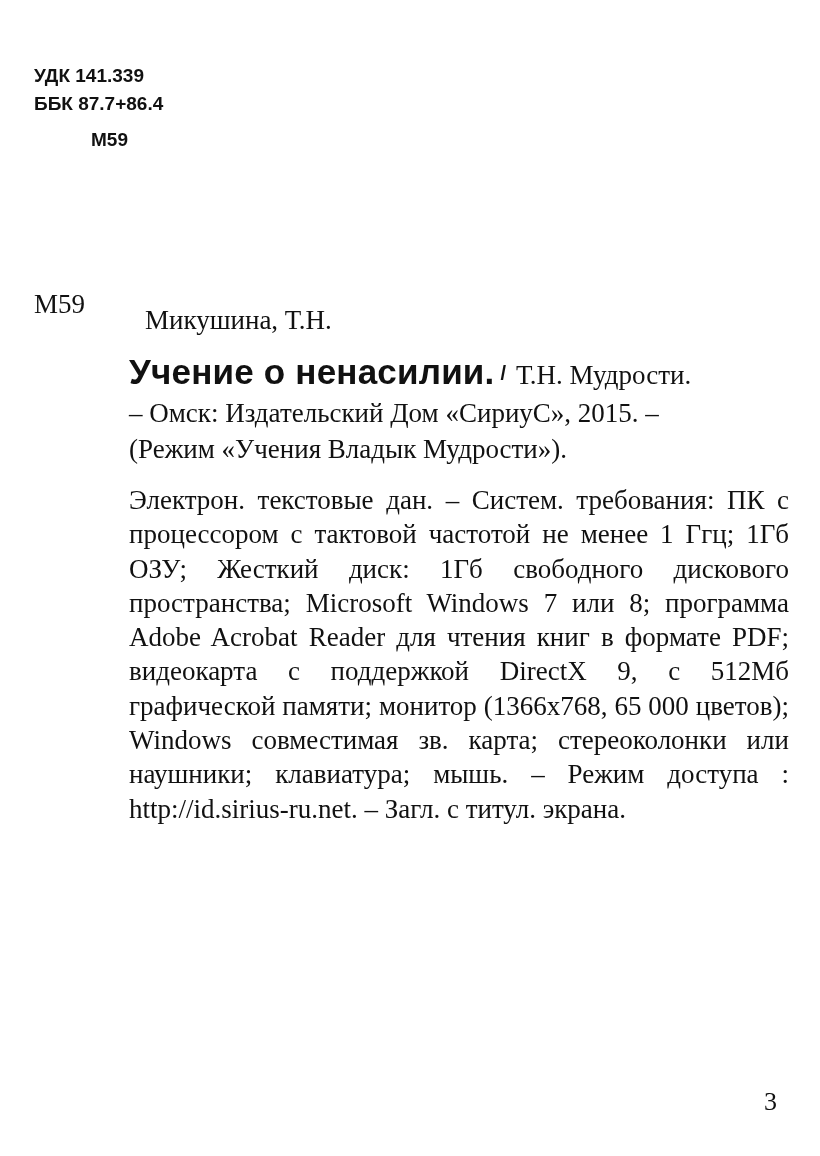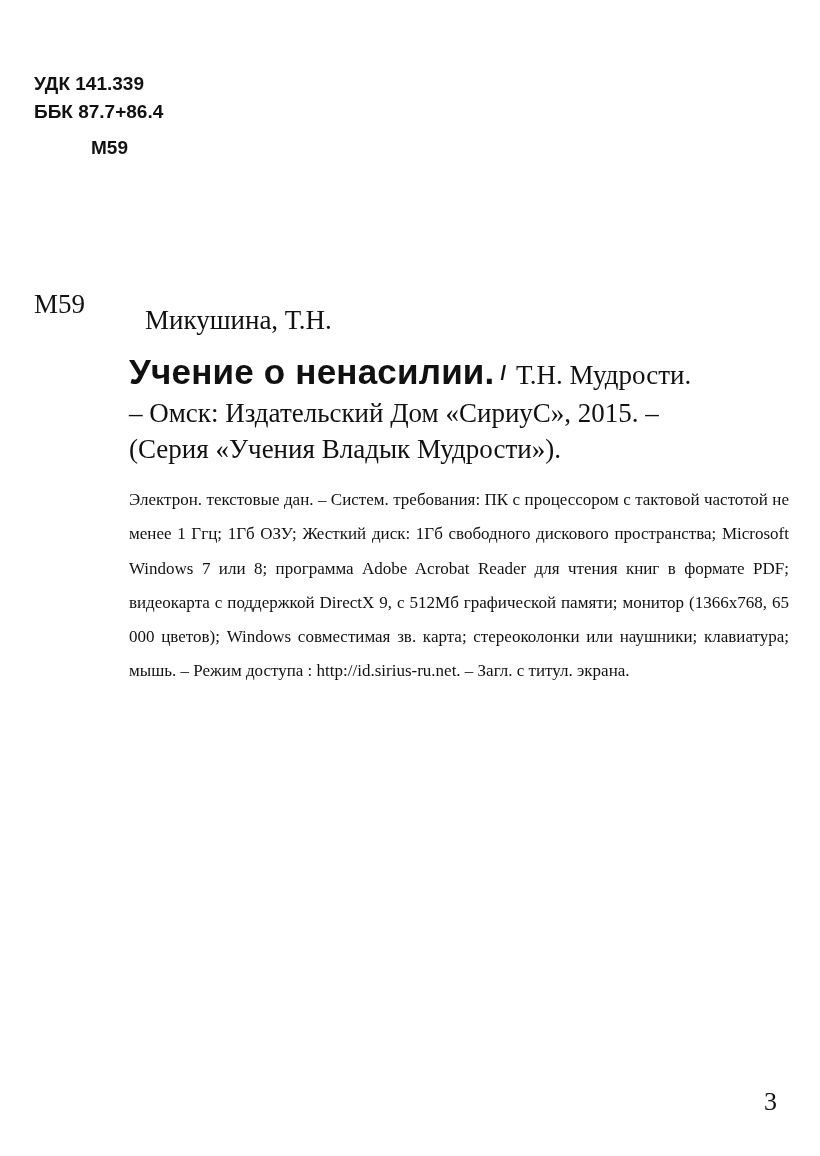--- a/index.html
+++ b/index.html
@@ -10,21 +10,21 @@
     body {
       width: 820px;
       height: 1156px;
       position: relative;
       overflow: hidden;
       color: #111111;
     }
     .classif {
       position: absolute;
       left: 34px;
-      top: 70px;
+      top: 62px;
       font-family: "Liberation Sans", sans-serif;
       font-weight: bold;
       font-size: 19px;
       line-height: 28px;
     }
     .classif .code-m {
       padding-left: 57px;
       margin-top: 8px;
     }
     .cat-mark {
@@ -66,21 +66,21 @@
       top: -4px;
     }
     .pub-line, .series-line {
       margin: 0;
       white-space: nowrap;
     }
     .notes {
       margin: 16px 0 0 0;
       text-align: justify;
       text-align-last: left;
-      font-size: 17px;
+      font-size: 27px;
       line-height: 34.3px;
       font-family: Liberation Serif, serif;
     }
     .page-num {
       position: absolute;
       left: 764px;
       top: 1087px;
       font-family: "Liberation Serif", serif;
       font-size: 26px;
     }
@@ -95,17 +95,17 @@
 </div>
 
 <div class="cat-mark">М59</div>
 
 <div class="record">
   <p class="author">Микушина, Т.Н.</p>
   <p class="title-line">
     <span class="title">Учение о ненасилии.</span><span class="slash">/</span><span>Т.Н. Мудрости.</span>
   </p>
   <p class="pub-line">– Омск: Издательский Дом «СириуС», 2015. –</p>
-  <p class="series-line">(Серия «Учения Владык Мудрости»).</p>
+  <p class="series-line">(Режим «Учения Владык Мудрости»).</p>
   <p class="notes">Электрон. текстовые дан. – Систем. требования: ПК с процессором с тактовой частотой не менее 1 Ггц; 1Гб ОЗУ; Жесткий диск: 1Гб свободного дискового пространства; Microsoft Windows 7 или 8; программа Adobe Acrobat Reader для чтения книг в формате PDF; видеокарта с поддержкой DirectX 9, с 512Мб графической памяти; монитор (1366x768, 65 000 цветов); Windows совместимая зв. карта; стереоколонки или наушники; клавиатура; мышь. – Режим доступа : http://id.sirius-ru.net. – Загл. с титул. экрана.</p>
 </div>
 
 <div class="page-num">3</div>
 
 </body></html>

